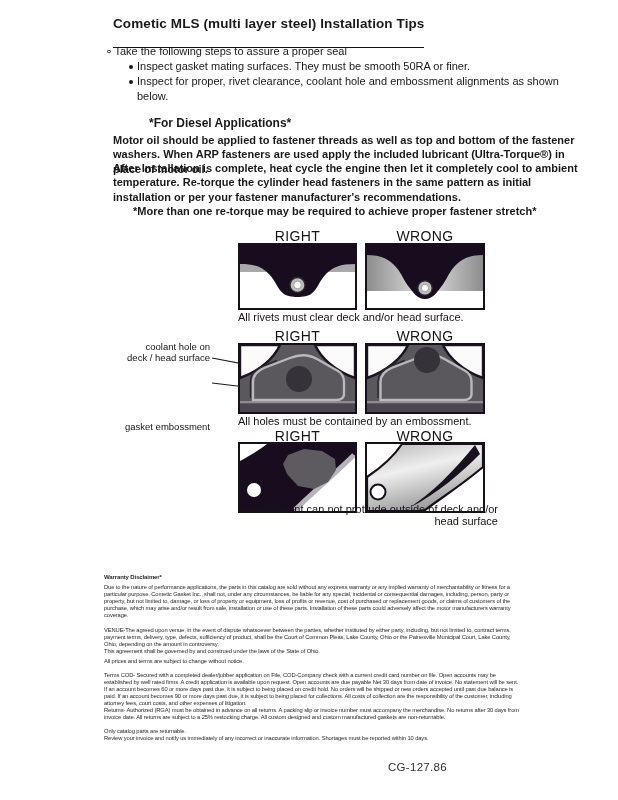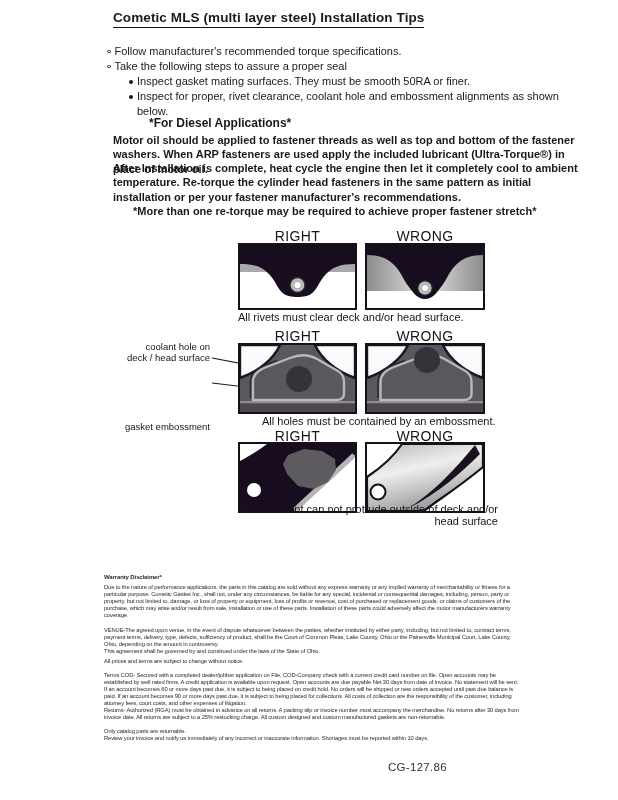--- a/index.html
+++ b/index.html
@@ -8,25 +8,25 @@
     position:relative;
     background:#ffffff;
     font-family:"Liberation Sans", sans-serif;
     color:#1a1a1a;
     overflow:hidden;
   }
   .abs { position:absolute; }
 
   
   .title {
-    left:113px; top:10px;
+    left:113px; top:16px;
     font-size:13.5px; font-weight:bold;
     letter-spacing:0.1px;
     border-bottom:1.6px solid #111;
-    padding-bottom:2px;
+    padding-bottom:16px;
     white-space:nowrap;
   }
 
   
   .bullets { left:107px; top:44px; width:480px; font-size:11px; }
   .b { display:flex; align-items:flex-start; line-height:15px; }
   .b .mk { flex:0 0 auto; margin:5.5px 4px 0 0; }
   .mk1 { width:3.5px; height:3.5px; border:1px solid #1a1a1a; border-radius:50%; background:#fff; }
   .mk2 { width:4px; height:4px; border-radius:50%; background:#1a1a1a; }
   .b.l2 { margin-left:22px; }
@@ -49,24 +49,20 @@
   .legal-h { font-weight:bold; font-size:6px; }
 
   .footer-code { left:388px; top:761px; font-size:11.5px; color:#333; letter-spacing:0.3px; }
 </style>
 </head>
 <body>
 
 <div class="abs title">Cometic MLS (multi layer steel) Installation Tips</div>
 
 <div class="abs bullets">
-  <div class="b l1">
-    <span class="mk mk1"></span>
-    <span>Follow manufacturer's recommended torque specifications.</span>
-  </div>
   <div class="b l1">
     <span class="mk mk1"></span>
     <span>Take the following steps to assure a proper seal</span>
   </div>
   <div class="b l2">
     <span class="mk mk2"></span>
     <span>Inspect gasket mating surfaces.  They must be smooth 50RA or finer.</span>
   </div>
   <div class="b l2">
     <span class="mk mk2"></span>
@@ -152,21 +148,21 @@
     <rect x="2" y="60.5" width="116" height="8.5" fill="#4a474e"></rect>
     <path d="M2,2 L43,2 C37,15 22,28 2,35 Z" fill="#fbfbfb" stroke="#1c1420" stroke-width="2.4"></path>
     <path d="M118,2 L78,2 C84,15 98,28 118,35 Z" fill="#fbfbfb" stroke="#1c1420" stroke-width="2.4"></path>
     <path d="M13,55 V38.5 C13,32 17.5,26.5 24.5,23.5 L39.5,17.5" fill="none" stroke="#2a2730" stroke-width="1.4"></path>
     <path d="M15.5,57 V39 C15.5,33 19.5,28 26.5,25 L52.5,15 C61.5,11.5 71.5,11.5 79.5,16 L100.5,28 C105.5,31 106.5,35 106.5,39 V51 C106.5,55.5 103.5,57 98.5,57 Z" fill="none" stroke="#bab8bd" stroke-width="2.4"></path>
     <circle cx="62" cy="17" r="13" fill="#35323a"></circle>
     <rect x="1" y="1" width="118" height="69" fill="none" stroke="#17101b" stroke-width="2"></rect>
   </svg>
 </div>
 
-<div class="abs dcaption" style="left:238px; top:416px; width:300px;margin-left:24px;">All holes must be contained by an embossment.</div>
+<div class="abs dcaption" style="left:238px; top:416px; width:300px;">All holes must be contained by an embossment.</div>
 
 <div class="abs dlabel" style="left:238px; top:428px;">RIGHT</div>
 <div class="abs dlabel" style="left:365px; top:428px; width:120px;">WRONG</div>
 
 <div class="abs dbox" style="left:238px; top:442px;">
   <svg width="119" height="71" viewBox="0 0 119 71">
     <rect x="0" y="0" width="119" height="71" fill="#ffffff"></rect>
     <path d="M2,19 C13,13 23,7 29,2 L117,2 L117,13 C91,38 72,53 56,69 L2,69 Z" fill="#170d1f"></path>
     <path d="M116,13 C90,38 72,53 57,68" fill="none" stroke="#b6b4b9" stroke-width="5"></path>
     <path d="M50,13 L66,7 L84,9 L97,17 L98,28 L90,40 L76,47 L60,44 L49,32 L45,22 Z" fill="#5d5a60"></path>

